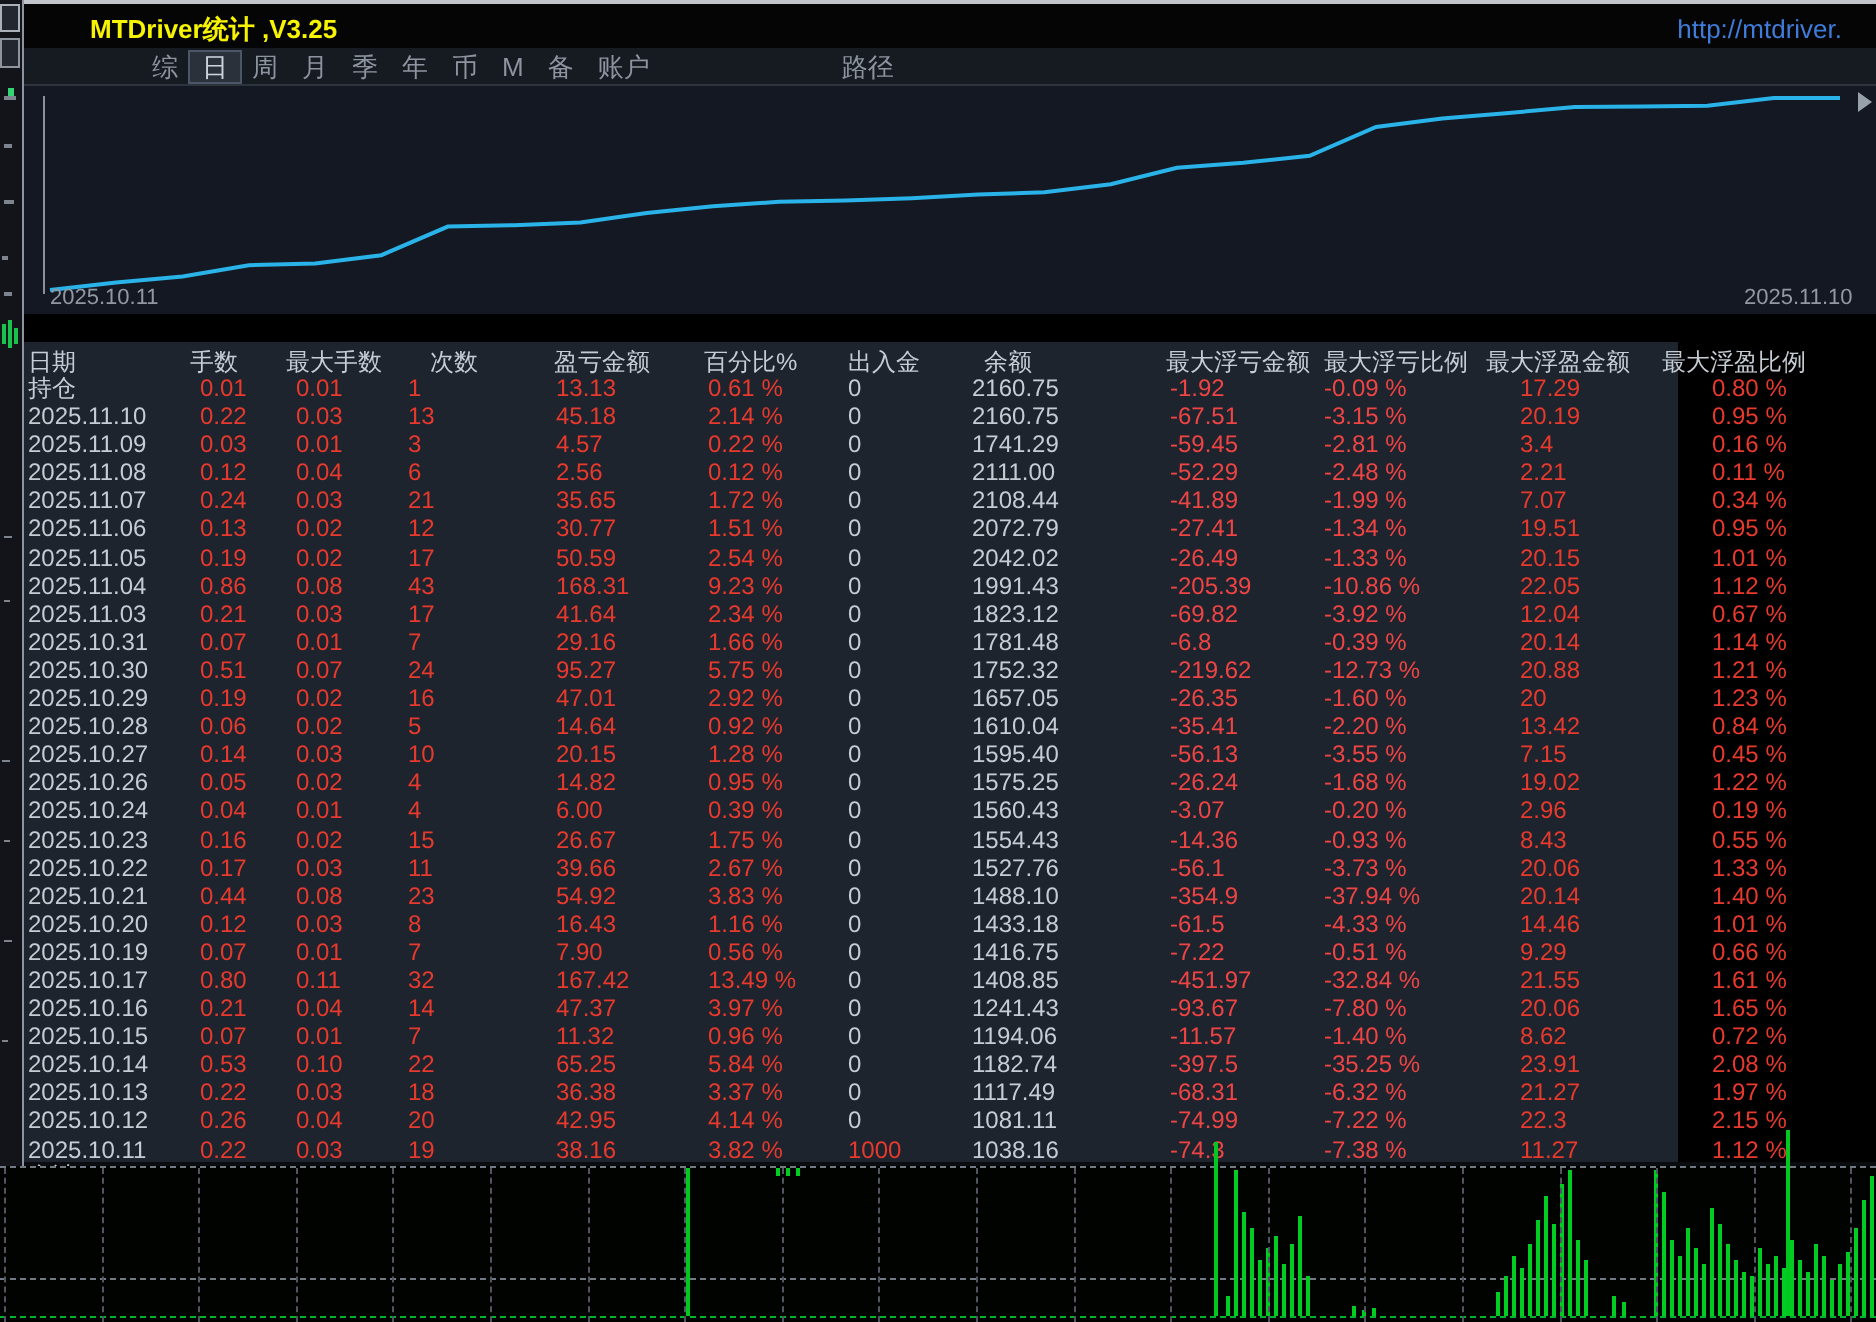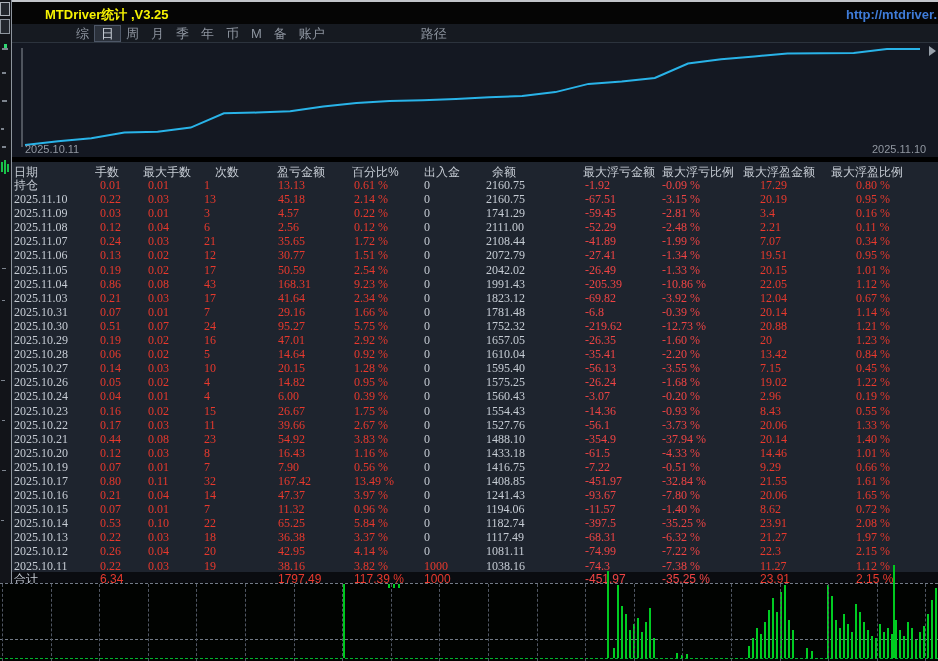--- a/index.html
+++ b/index.html
@@ -11,43 +11,43 @@
   .left-strip{position:absolute;left:0;top:0;width:11px;height:585px;background:#121419;border-right:1px solid #8e959e;}
   .corner-box{position:absolute;left:0;top:2px;width:8px;height:12px;background:#23272e;border:1px solid #aab0b8;}
   .corner-box2{position:absolute;left:0;top:19px;width:8px;height:13px;background:#23272e;border:1px solid #8e959e;}
   .corner-dot{position:absolute;left:3px;top:24px;width:3px;height:4px;background:#2fd673;}
   .edge-mark{position:absolute;background:#7d848e;}
   .edge-green{position:absolute;background:#19c24a;}
 
   
   .titlebar{position:absolute;left:12px;top:2px;width:926px;height:22px;background:#050505;}
   .title{position:absolute;left:33px;top:4px;color:#f6f303;font-size:13px;white-space:nowrap;font-weight:bold;}
-  .url{position:absolute;right:1px;top:5px;color:#3f7cd9;font-size:13px;white-space:nowrap;font-weight:bold;}
+  .url{position:absolute;right:17px;top:5px;color:#3f7cd9;font-size:13px;white-space:nowrap;}
 
   
   .menubar{position:absolute;left:12px;top:24px;width:926px;height:19px;background:#161a21;
            border-bottom:1px solid #2c333d;display:flex;align-items:center;padding-left:58px;box-sizing:border-box;}
   .menu-item{color:#8d949f;font-size:13px;padding:0 6px;line-height:15px;white-space:nowrap;cursor:default;}
   .menu-item.active{background:#2b313b;outline:1px solid #4d5666;color:#cdd3db;}
   .menu-path{margin-left:84px;}
 
   
   .chart-area{position:absolute;left:12px;top:43px;width:926px;height:114px;background:#141822;}
   .chart-date{position:absolute;color:#9298a2;font-size:11px;top:100px;white-space:nowrap;}
   .date-left{left:13px;}
   .date-right{left:860px;}
   .shift-icon{position:absolute;right:2px;top:3px;width:0;height:0;
               border-top:5px solid transparent;border-bottom:5px solid transparent;border-left:7px solid #98a0aa;}
 
   
-  .table-area{position:absolute;left:12px;top:162px;width:926px;height:426px;background:#1e242e;}
+  .table-area{position:absolute;left:12px;top:171px;width:827px;height:426px;background:#1e242e;}
   .hdr{position:absolute;top:2px;color:#c6ccd4;font-size:12px;white-space:nowrap;}
   .h0{left:2px}.h1{left:83px}.h2{left:131px}.h3{left:203px}.h4{left:265px}.h5{left:340px}
   .h6{left:412px}.h7{left:480px}.h8{left:571px}.h9{left:650px}.h10{left:731px}.h11{left:819px}
-  #rows{position:absolute;left:0;top:16px;width:926px;font-family:Liberation Serif, serif;}
+  #rows{position:absolute;left:0;top:16px;width:926px;}
   .trow{display:grid;grid-template-columns:86px 48px 56px 74px 76px 70px 62px 99px 77px 98px 96px 82px;
         padding-left:2px;height:14.1px;font-size:12px;line-height:14px;white-space:nowrap;}
   .trow.total{position:absolute;left:0;top:410px;width:924px;background:#0a0c10;height:15px;}
   .t-gray{color:#c6ccd4}.t-red{color:#e8392d}.t-green{color:#ef4444}
   .foot-icon{position:absolute;color:#d0d5dc;font-size:10px;top:412px;line-height:12px;}
 
   
   .volume-panel{position:absolute;left:0;top:583px;width:938px;height:78px;background:#010301;
                 border-top:1px dashed #727a86;box-sizing:border-box;}
   .vgrid{position:absolute;top:0;bottom:0;width:0;border-left:1px dashed #4f5662;}

